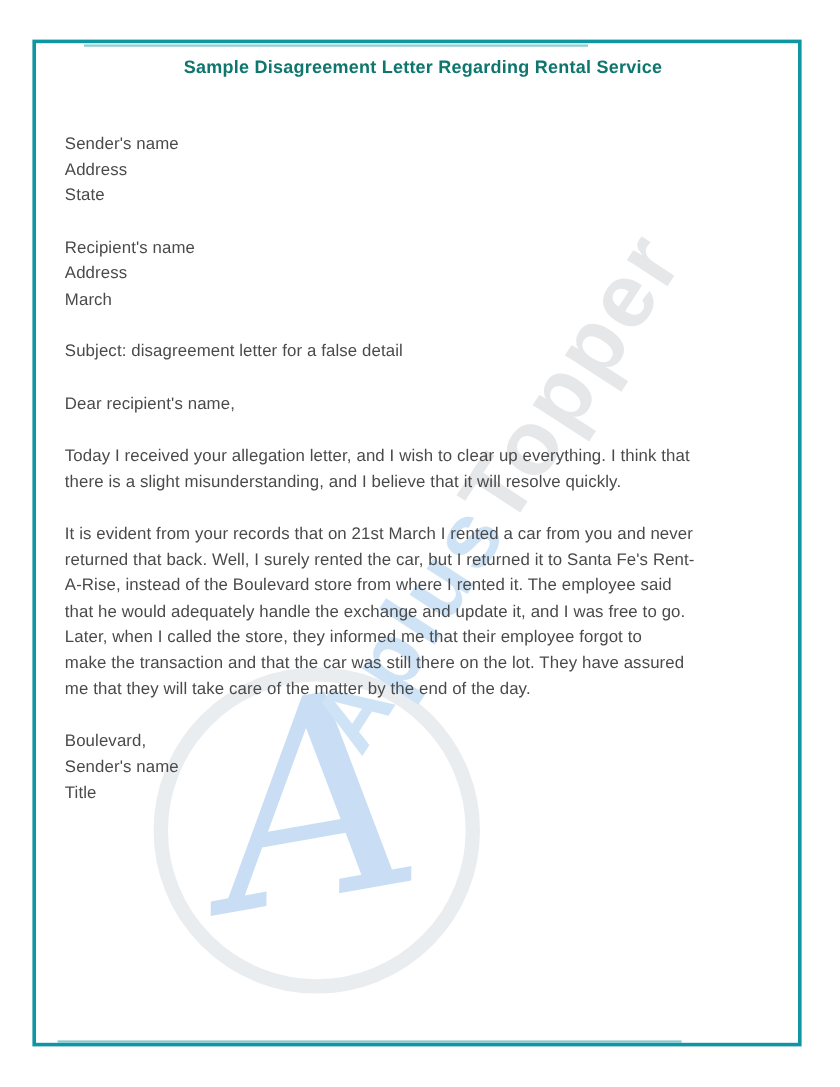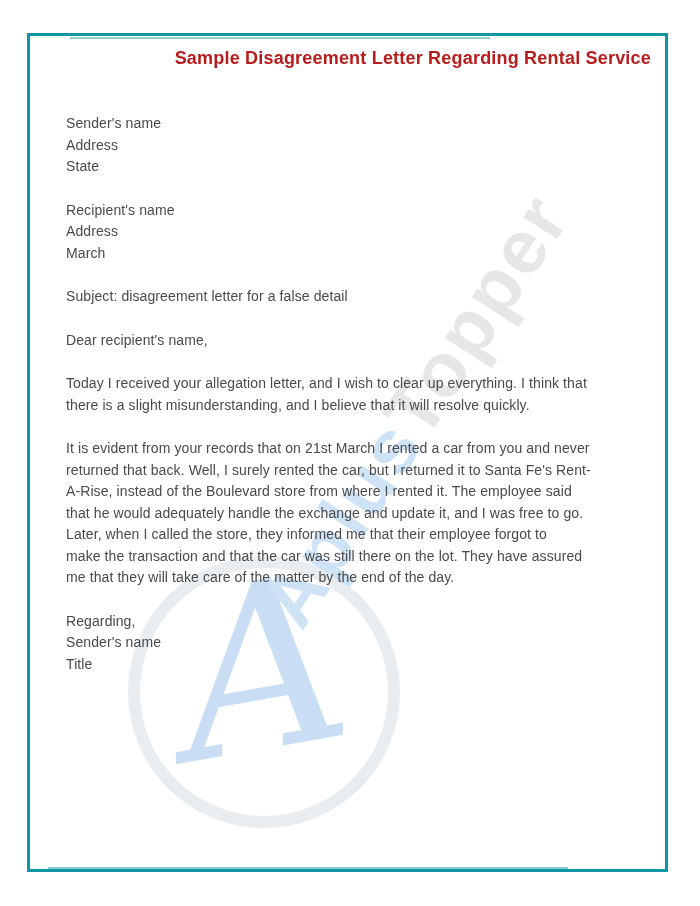--- a/index.html
+++ b/index.html
@@ -85,33 +85,33 @@
     transform: rotate(-10deg);
   }
   
   .content {
     position: relative;
     z-index: 2;
     padding: 12px 14px 0 24px;
   }
   .title {
     margin: 0;
-    font-size: 18px;
+    font-size: 15px;
     font-weight: 700;
-    color: #b91c1c;
-    text-align: right;
+    color: #0f766e;
+    text-align: center;
     letter-spacing: 0.2px;
   }
   .block {
     white-space: pre-line;
     font-size: 14px;
     line-height: 21.5px;
     color: #4a4a4a;
     letter-spacing: 0.1px;
-    margin: 22px 0 0 12px;
+    margin: 22px 0 0 0;
   }
   .block.first {
     margin-top: 44px;
   }
 </style>
 </head>
 <body>
 
 <div class="page">
 
@@ -149,18 +149,18 @@
     <div class="block">It is evident from your records that on 21st March I rented a car from you and never
 returned that back. Well, I surely rented the car, but I returned it to Santa Fe's Rent-
 A-Rise, instead of the Boulevard store from where I rented it. The employee said
 that he would adequately handle the exchange and update it, and I was free to go.
 Later, when I called the store, they informed me that their employee forgot to
 make the transaction and that the car was still there on the lot. They have assured
 me that they will take care of the matter by the end of the day.</div>
 
 
 
-    <div class="block">Regarding,
+    <div class="block">Boulevard,
 Sender's name
 Title</div>
   </div>
 
 </div>
 
 </body></html>

